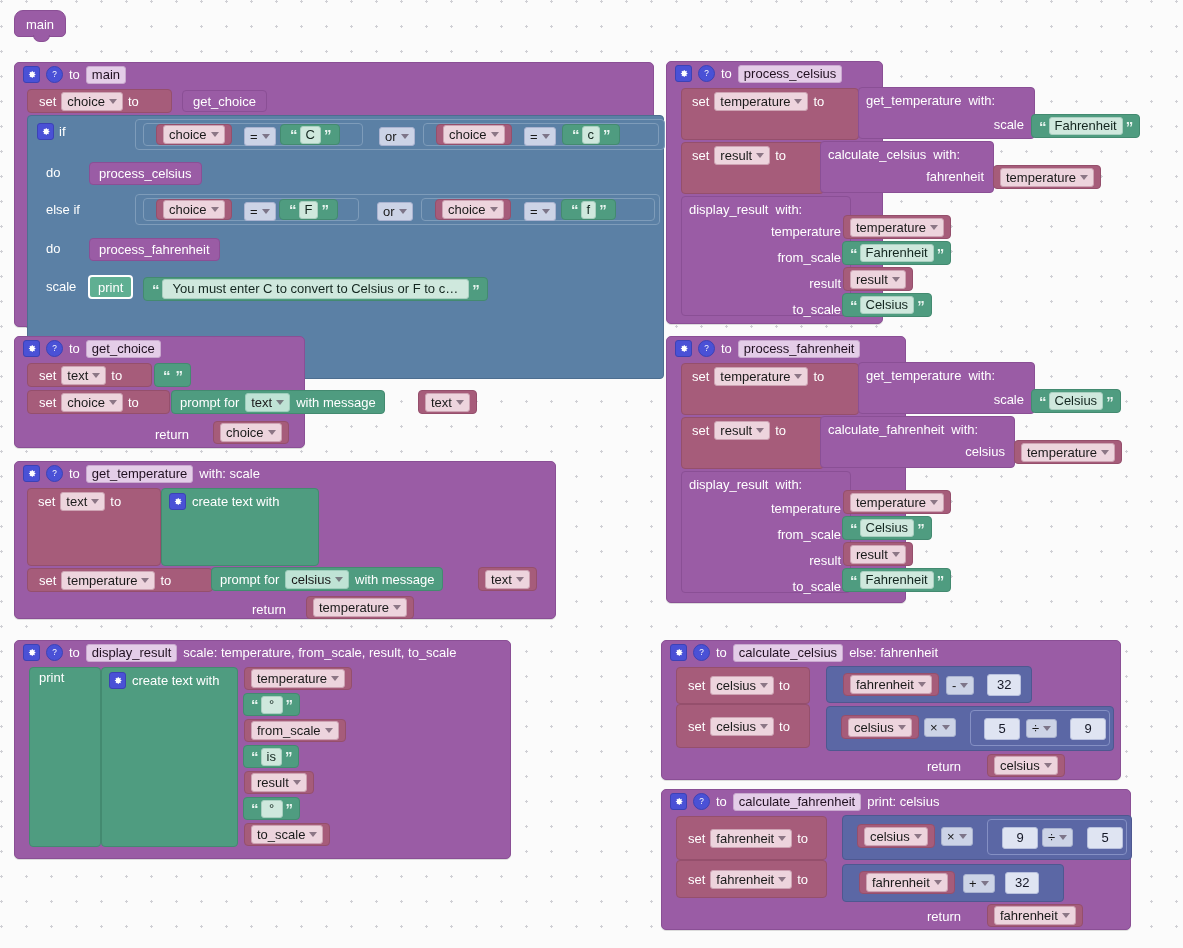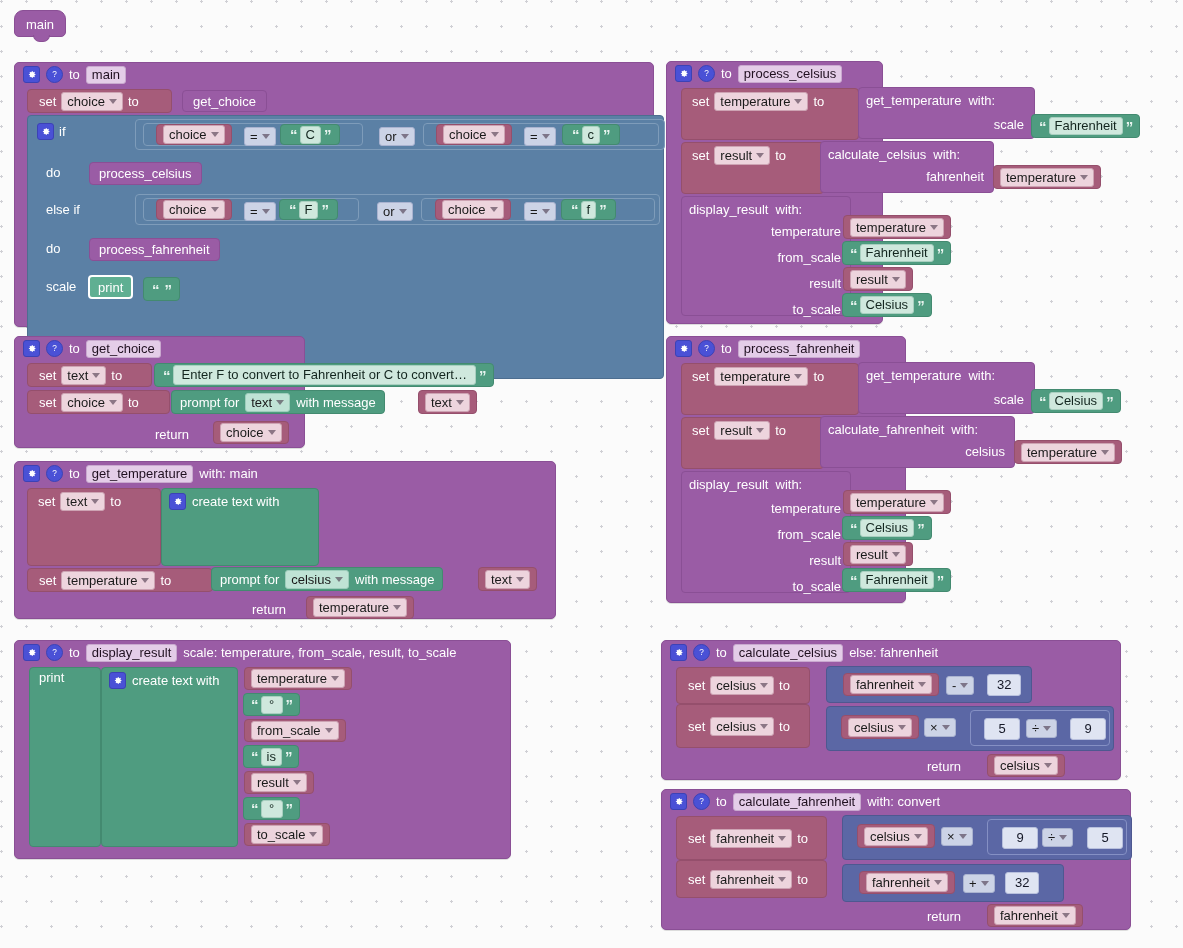--- a/index.html
+++ b/index.html
@@ -232,20 +232,21 @@
     <div class="row s-call" style="left:74px;top:175px;height:23px;padding:0 9px;">
       <span class="clabel">process_fahrenheit</span>
     </div>
 
     <span class="lbl" style="position:absolute;left:26px;top:216px;">scale</span>
     <div class="row s-print selected" style="left:73px;top:212px;height:24px;padding:0 8px;">
       <span class="clabel">print</span>
     </div>
     <div class="row val v-text" style="left:128px;top:214px;height:24px;padding:0 5px;">
       <span class="quote">“</span>
+      <span class="strfield" style="padding:1px 10px;">You must enter C to convert to Celsius or F to c…</span>
       <span class="quote">”</span>
     </div>
   </div>
 
   <div class="blk fnblk" style="left:14px;top:336px;width:291px;height:112px;">
     <div class="hdr" style="width:186px;background:#9a5ca5;border-radius:5px 5px 0 0;">
       <span class="mutator">
         <svg width="11" height="11" viewBox="0 0 24 24">
             <path fill="#fff" d="M12 8a4 4 0 100 8 4 4 0 000-8zm0 6a2 2 0 110-4 2 2 0 010 4z"></path>
             <path fill="#fff" d="M21 12.8v-1.6l-2-.5a7.3 7.3 0 00-.7-1.7l1.1-1.7-1.1-1.1-1.7 1.1a7.3 7.3 0 00-1.7-.7l-.5-2h-1.6l-.5 2c-.6.2-1.2.4-1.7.7L8.9 6.2 7.8 7.3l1.1 1.7c-.3.5-.5 1.1-.7 1.7l-2 .5v1.6l2 .5c.2.6.4 1.2.7 1.7l-1.1 1.7 1.1 1.1 1.7-1.1c.5.3 1.1.5 1.7.7l.5 2h1.6l.5-2c.6-.2 1.2-.4 1.7-.7l1.7 1.1 1.1-1.1-1.1-1.7c.3-.5.5-1.1.7-1.7l2-.5z"></path>
@@ -284,21 +285,20 @@
     <div class="row val v-var" style="left:198px;top:84px;height:23px;">
       <span class="dd varpale">
         <span>choice</span>
           <i class="caret"></i>
       </span>
     </div>
   </div>
 
   <div class="row val v-text" style="left:154px;top:363px;height:24px;padding:0 5px;">
     <span class="quote">“</span>
-    <span class="strfield" style="padding:1px 8px;">Enter F to convert to Fahrenheit or C to convert…</span>
     <span class="quote">”</span>
   </div>
   <div class="row val v-text" style="left:171px;top:390px;height:24px;padding:0 8px;gap:6px;">
     <span class="clabel">prompt for</span>
     <span class="dd opgreen">
       <span>text</span>
         <i class="caret"></i>
     </span>
     <span class="clabel">with message</span>
   </div>
@@ -317,21 +317,21 @@
             <path fill="#fff" d="M21 12.8v-1.6l-2-.5a7.3 7.3 0 00-.7-1.7l1.1-1.7-1.1-1.1-1.7 1.1a7.3 7.3 0 00-1.7-.7l-.5-2h-1.6l-.5 2c-.6.2-1.2.4-1.7.7L8.9 6.2 7.8 7.3l1.1 1.7c-.3.5-.5 1.1-.7 1.7l-2 .5v1.6l2 .5c.2.6.4 1.2.7 1.7l-1.1 1.7 1.1 1.1 1.7-1.1c.5.3 1.1.5 1.7.7l.5 2h1.6l.5-2c.6-.2 1.2-.4 1.7-.7l1.7 1.1 1.1-1.1-1.1-1.7c.3-.5.5-1.1.7-1.7l2-.5z"></path>
           </svg>
       </span>
       <span class="help">
         <svg width="11" height="11" viewBox="0 0 24 24">
             <text x="12" y="18" font-size="18" font-family="Liberation Sans" text-anchor="middle" fill="#fff">?</text>
           </svg>
       </span>
       <span class="kw">to</span>
       <span class="fieldname">get_temperature</span>
-      <span class="withtxt">with: main</span>
+      <span class="withtxt">with: scale</span>
     </div>
 
     <div class="blk s-set" style="left:12px;top:26px;width:134px;height:78px;border-radius:4px;"></div>
     <div class="row" style="left:18px;top:28px;height:22px;">
       <span class="lbl">set</span>
       <span class="dd varpale">
         <span>text</span>
           <i class="caret"></i>
       </span>
       <span class="lbl">to</span>
@@ -734,21 +734,21 @@
             <path fill="#fff" d="M21 12.8v-1.6l-2-.5a7.3 7.3 0 00-.7-1.7l1.1-1.7-1.1-1.1-1.7 1.1a7.3 7.3 0 00-1.7-.7l-.5-2h-1.6l-.5 2c-.6.2-1.2.4-1.7.7L8.9 6.2 7.8 7.3l1.1 1.7c-.3.5-.5 1.1-.7 1.7l-2 .5v1.6l2 .5c.2.6.4 1.2.7 1.7l-1.1 1.7 1.1 1.1 1.7-1.1c.5.3 1.1.5 1.7.7l.5 2h1.6l.5-2c.6-.2 1.2-.4 1.7-.7l1.7 1.1 1.1-1.1-1.1-1.7c.3-.5.5-1.1.7-1.7l2-.5z"></path>
           </svg>
       </span>
       <span class="help">
         <svg width="11" height="11" viewBox="0 0 24 24">
             <text x="12" y="18" font-size="18" font-family="Liberation Sans" text-anchor="middle" fill="#fff">?</text>
           </svg>
       </span>
       <span class="kw">to</span>
       <span class="fieldname">calculate_fahrenheit</span>
-      <span class="withtxt">with: convert</span>
+      <span class="withtxt">print: celsius</span>
     </div>
 
     <div class="row s-set" style="left:14px;top:26px;width:151px;height:44px;padding-left:6px;">
       <span class="lbl">set</span>
       <span class="dd varpale">
         <span>fahrenheit</span>
           <i class="caret"></i>
       </span>
       <span class="lbl">to</span>
     </div>

